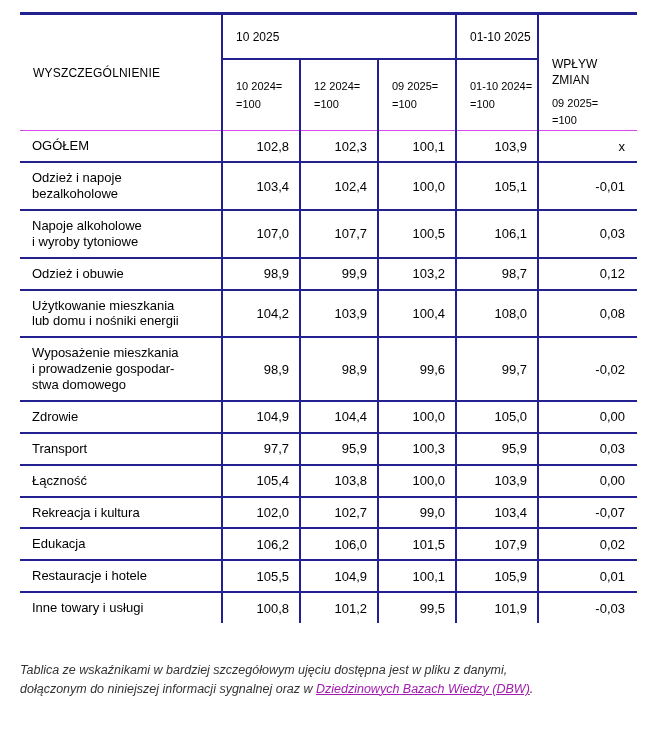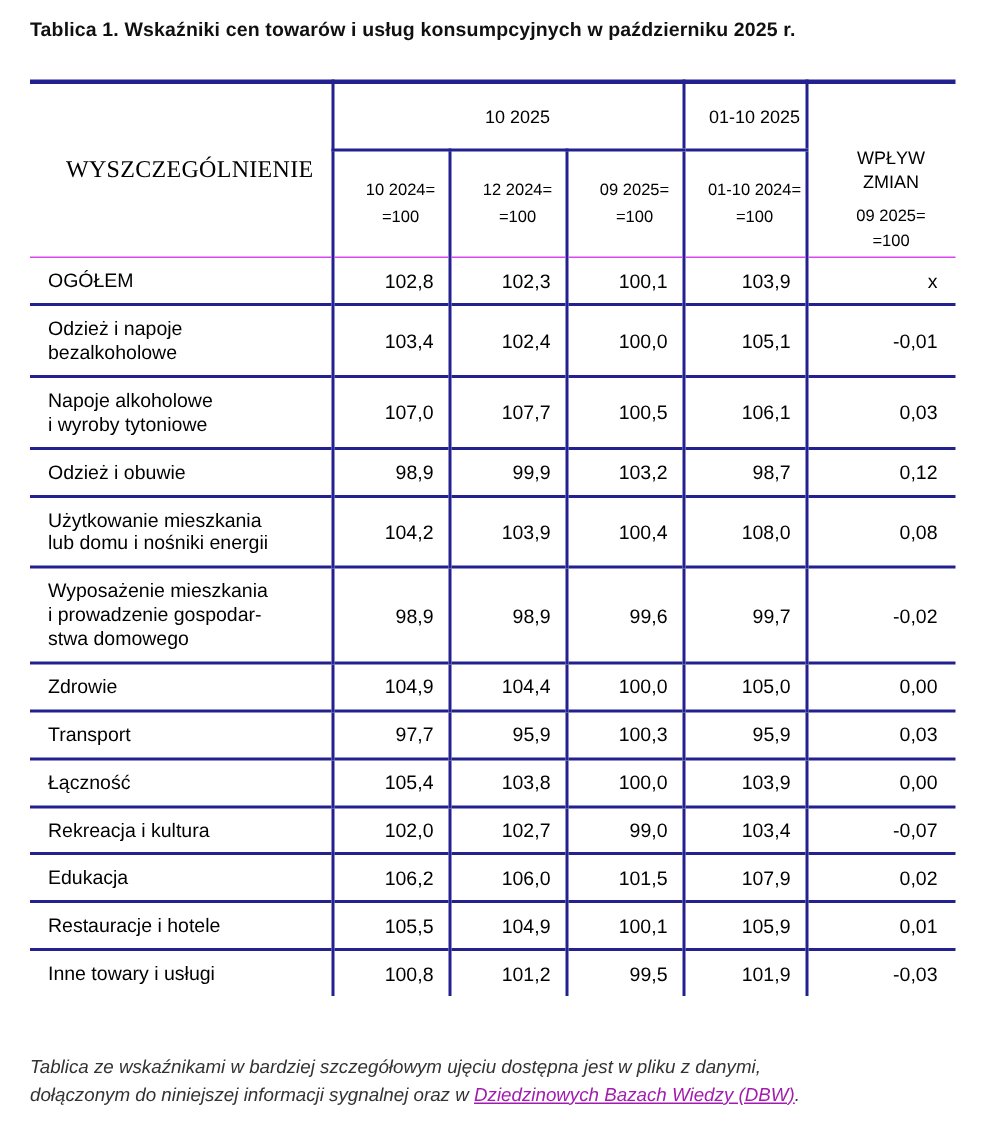--- a/index.html
+++ b/index.html
@@ -31,27 +31,26 @@
     border-top: 3px solid #23208f;
   }
   table.cpi th, table.cpi td {
     color: #000000;
     vertical-align: middle;
     box-sizing: border-box;
   }
   
   thead th {
     font-weight: 400;
-    text-align: center;
+    text-align: left;
     padding-left: 13px;
   }
   th.spec {
-    font-size: 16px;
+    font-size: 12px;
     letter-spacing: 0.2px;
-    font-family: Liberation Serif, serif;
   }
   th.group {
     font-size: 12px;
     height: 42px;
     border-bottom: 2px solid #23208f;
   }
   th.sub {
     font-size: 11px;
     height: 66px;
     line-height: 1.7;
@@ -104,21 +103,20 @@
     color: #a21caf;
     text-decoration: underline;
     text-align: right;
   }
 </style>
 </head>
 <body>
 
 <div class="page">
 
-  <h1 class="table-title">Tablica 1. Wskaźniki cen towarów i usług konsumpcyjnych w październiku 2025 r.</h1>
 
   <table class="cpi">
     <colgroup>
       <col style="width:202px">
       <col style="width:78px">
       <col style="width:78px">
       <col style="width:78px">
       <col style="width:82px">
       <col style="width:99px">
     </colgroup>

